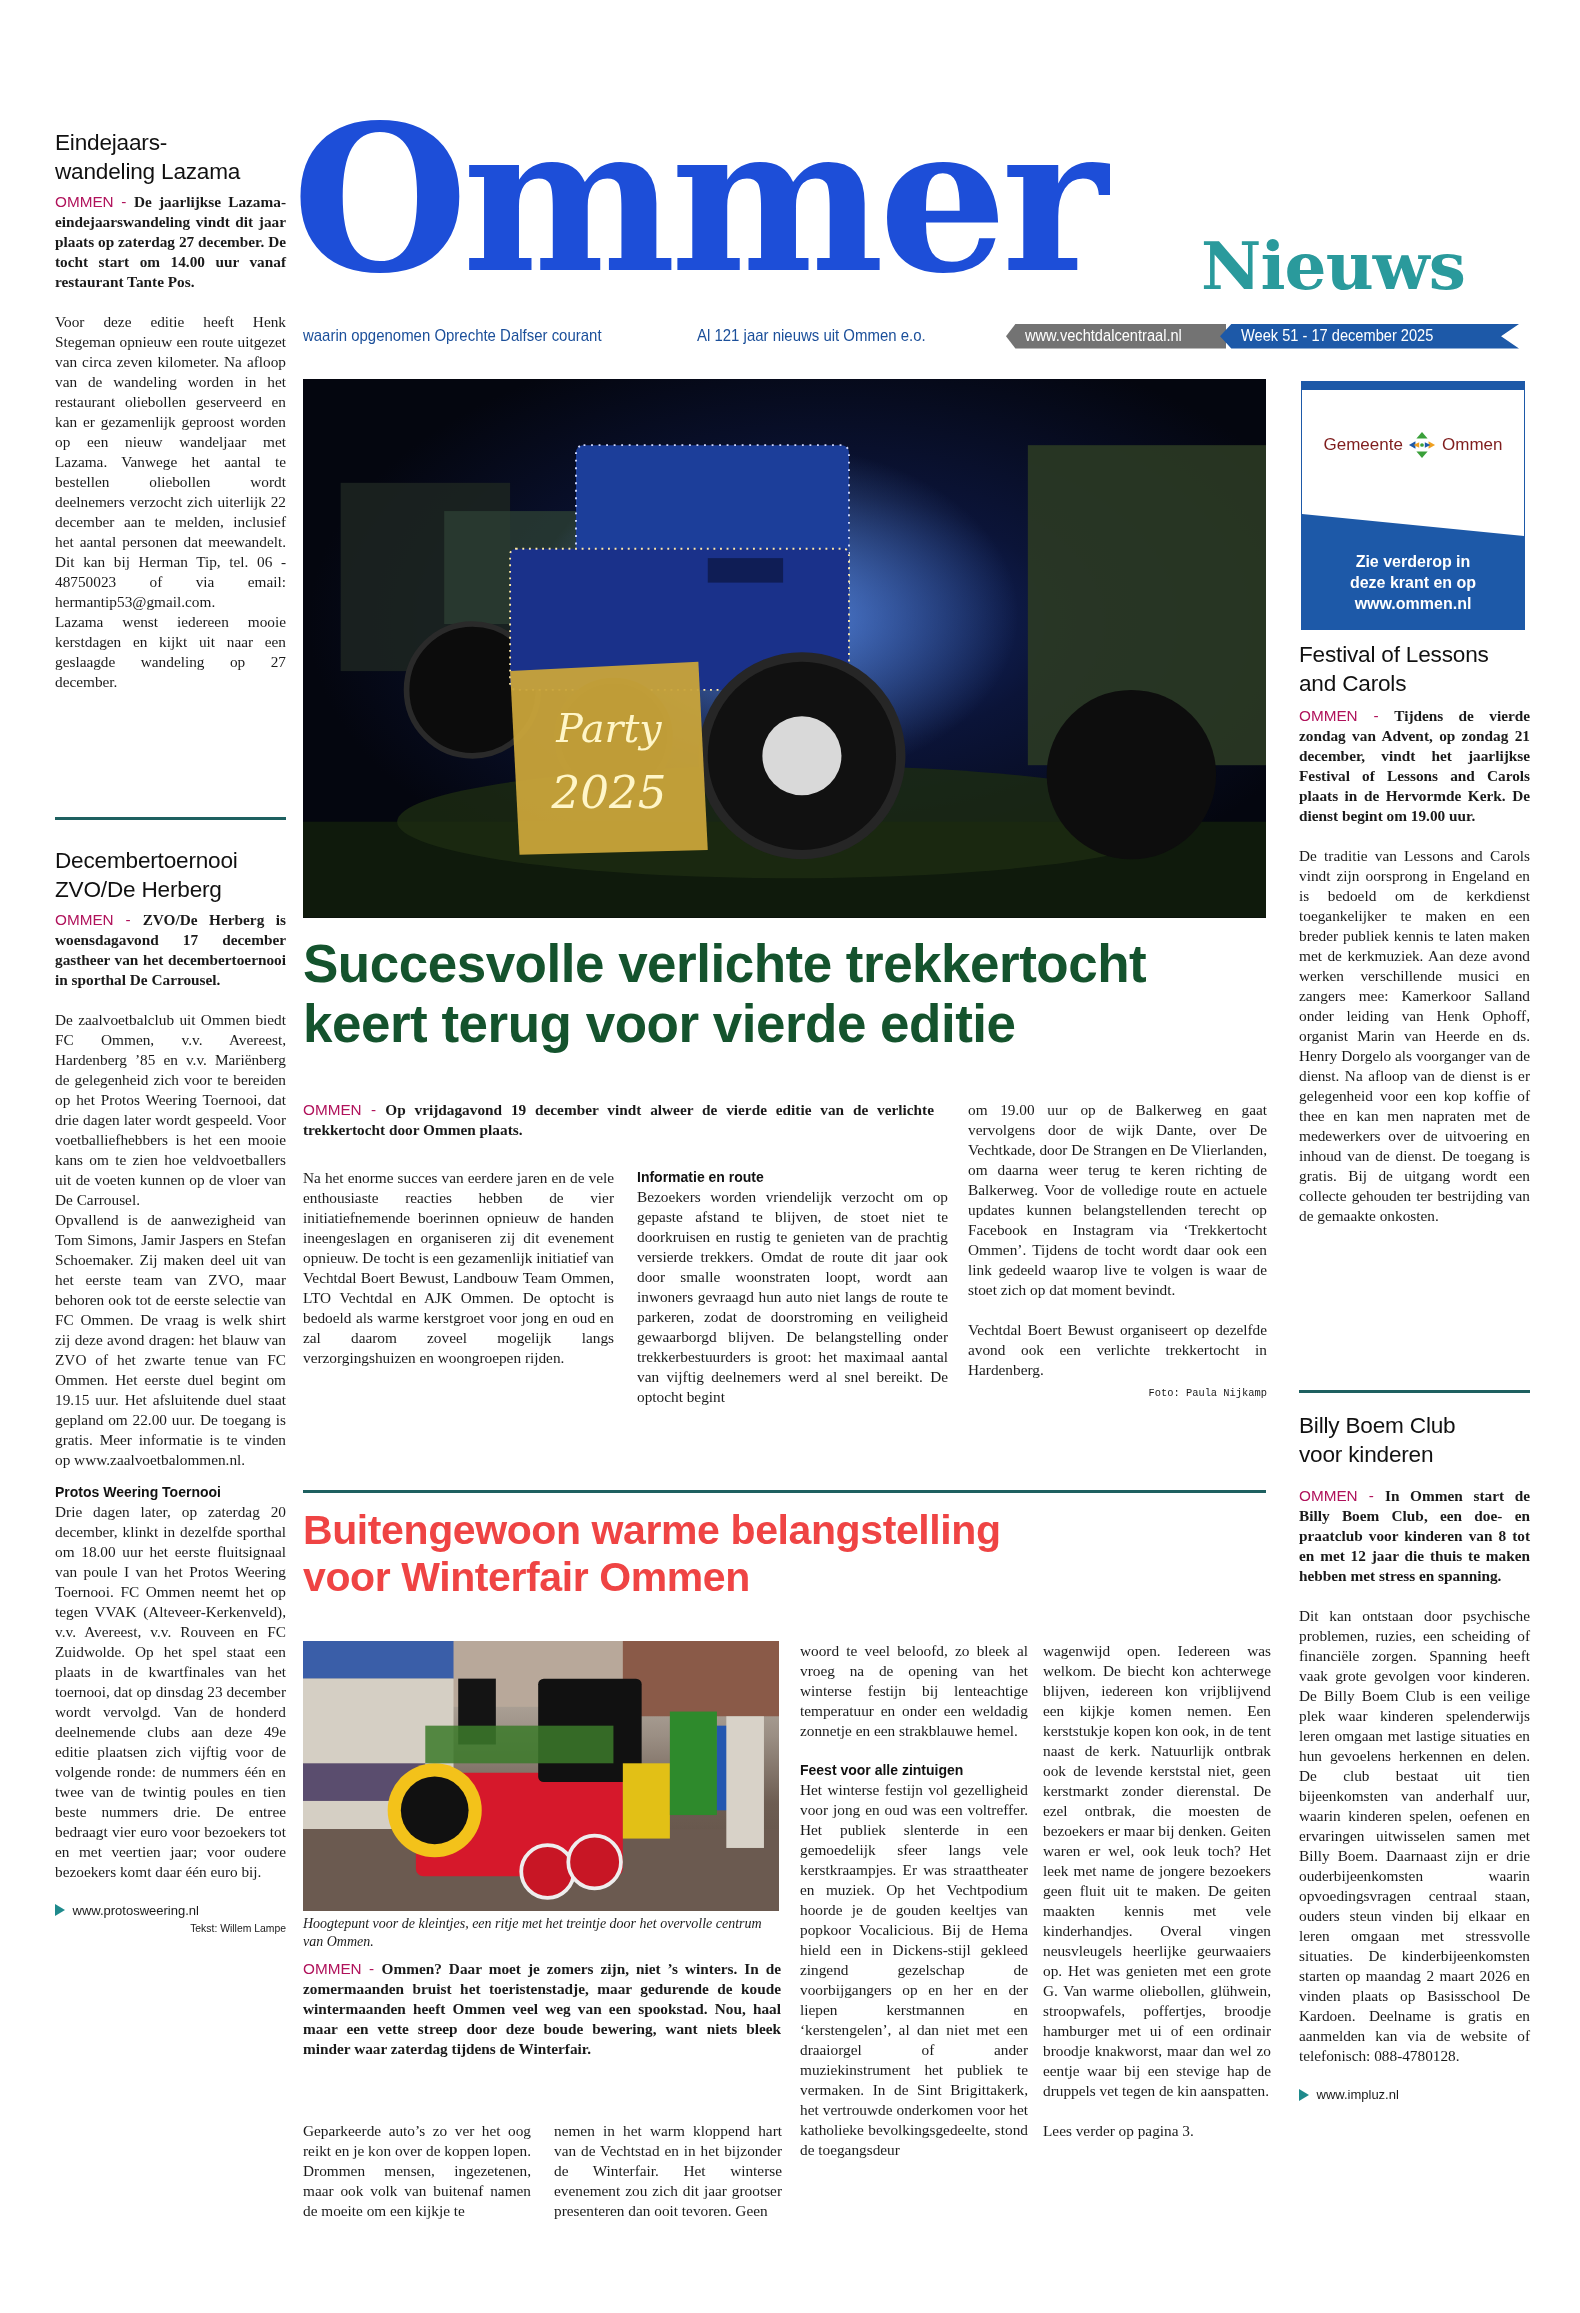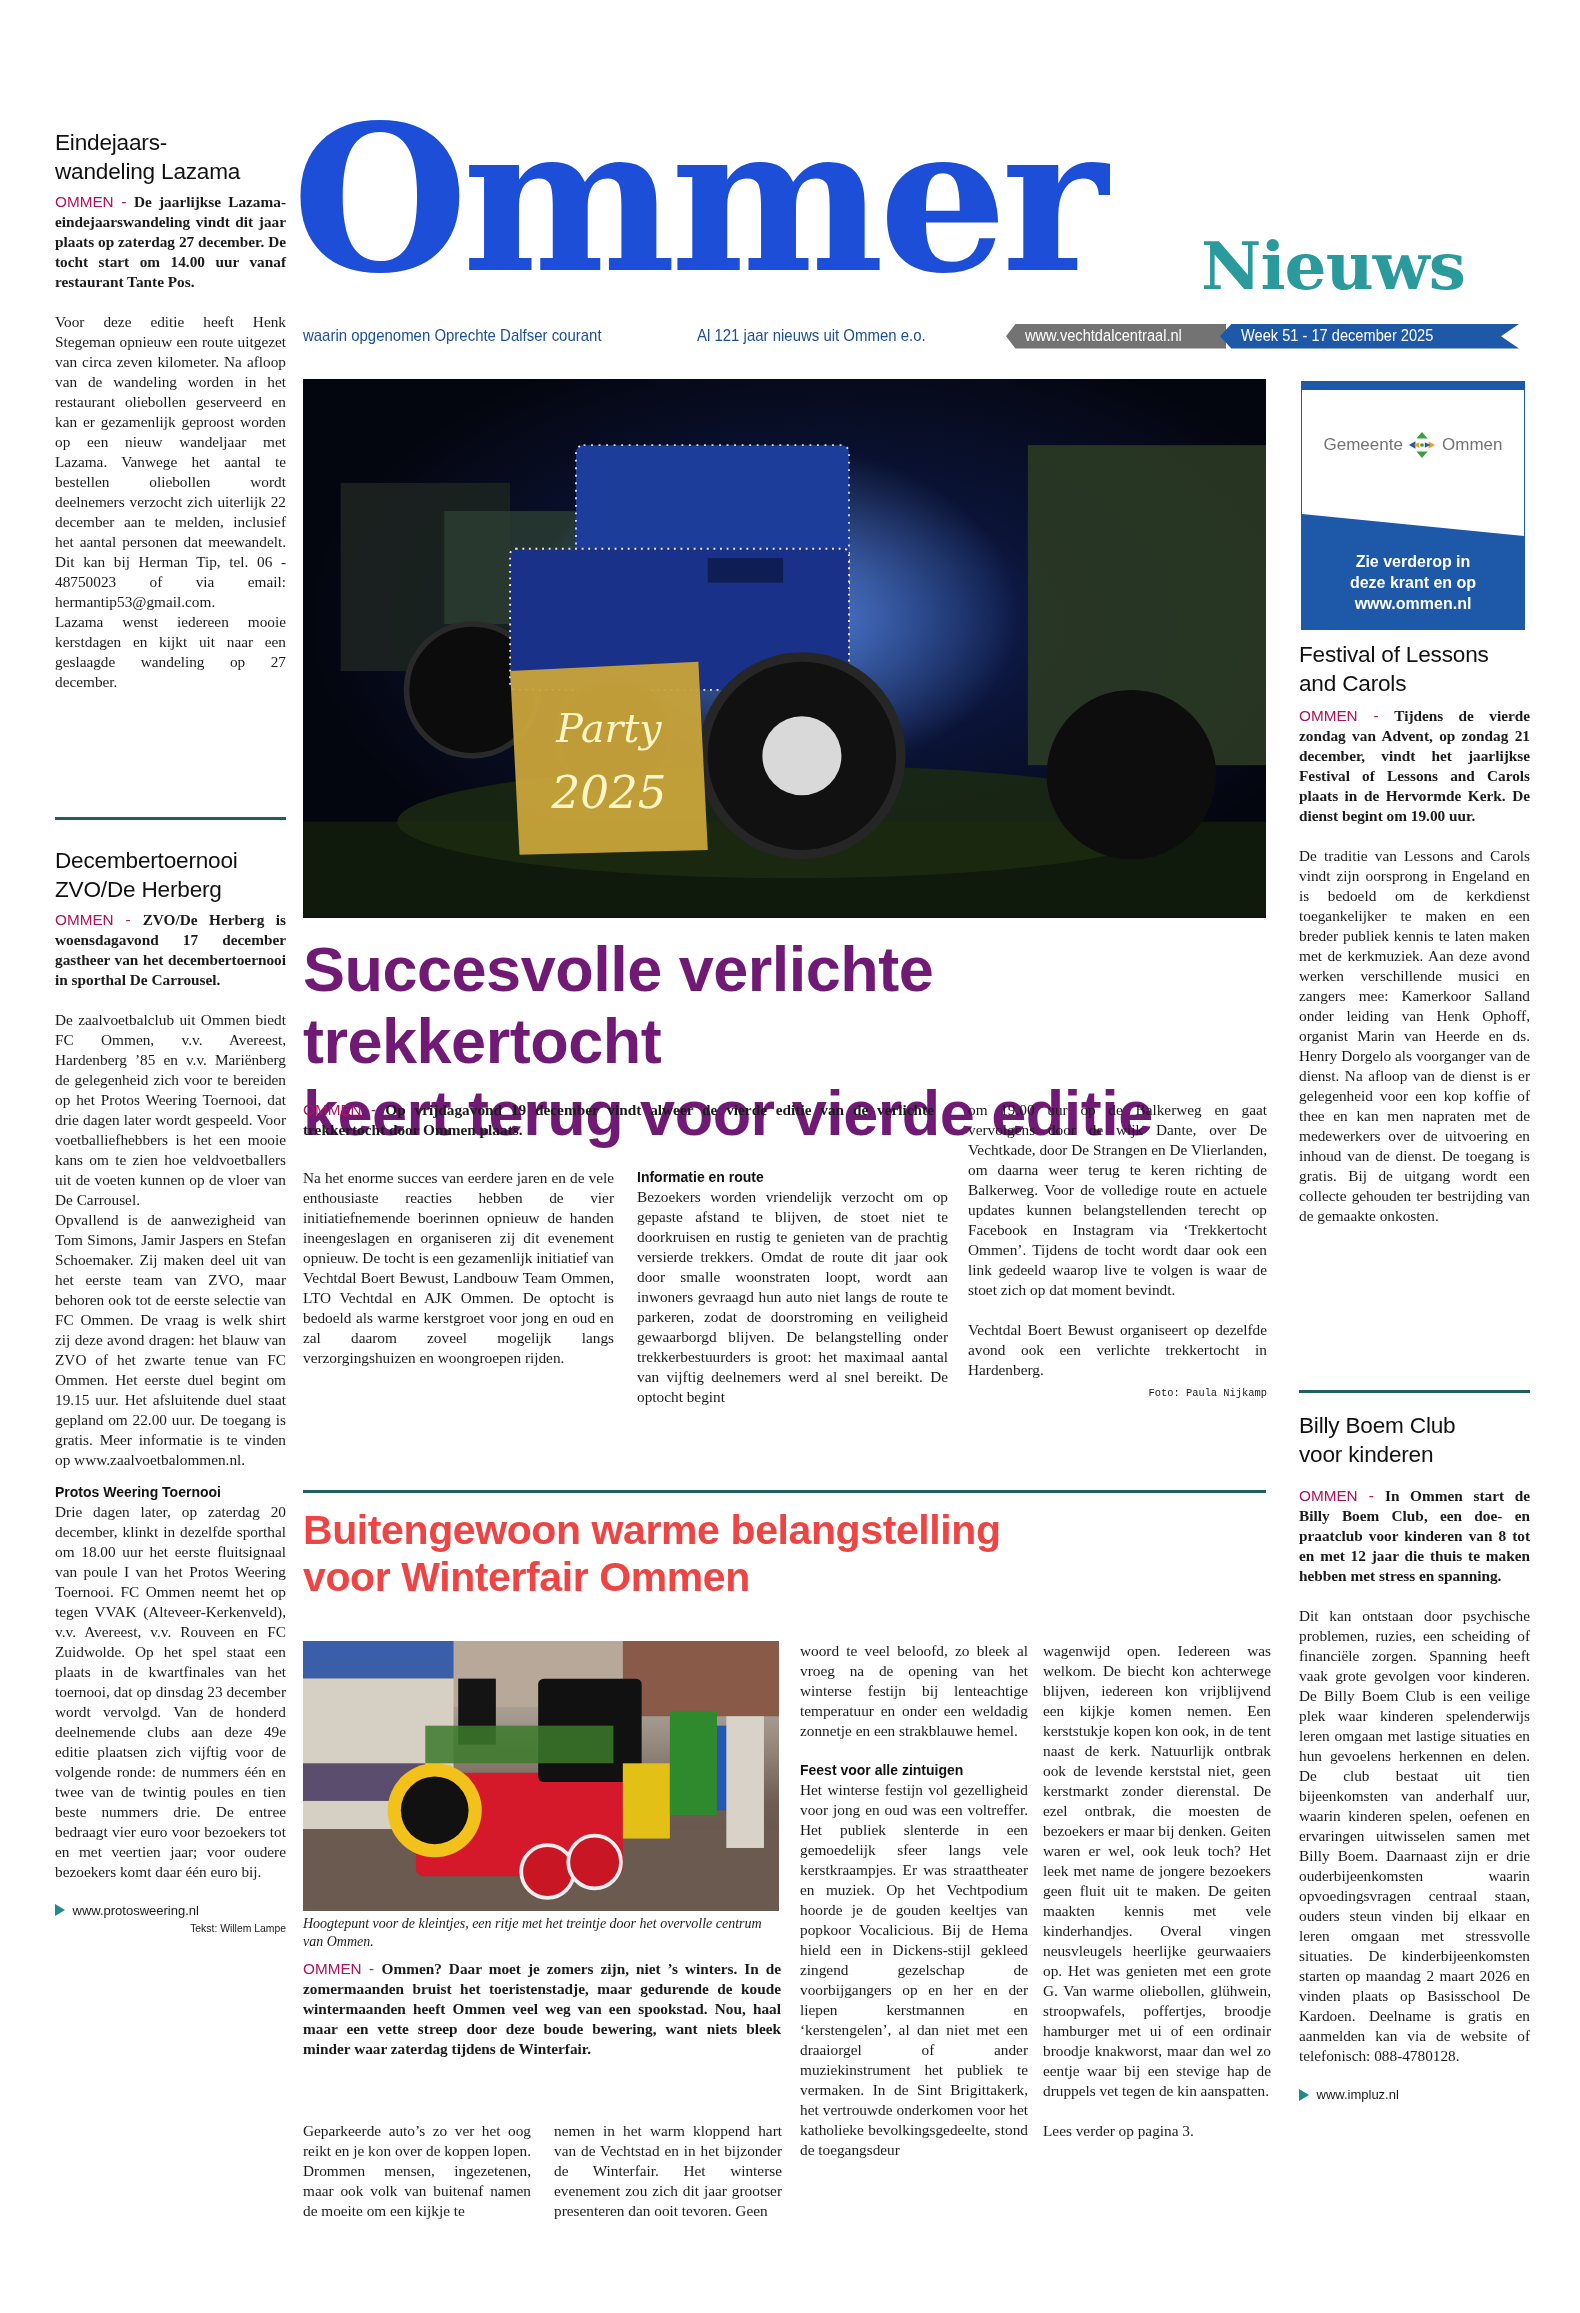--- a/index.html
+++ b/index.html
@@ -32,32 +32,32 @@
   .photo { position: absolute; overflow: hidden; }
   .tractor-photo { left: 303px; top: 379px; width: 963px; height: 539px; background:
       radial-gradient(ellipse at 55% 45%, #17307a 0%, #0b1438 30%, #04060f 70%);
   }
   .train-photo { left: 303px; top: 1641px; width: 476px; height: 270px; background:
       linear-gradient(180deg, #c9c2b8 0%, #9b8f84 35%, #6d5d52 60%, #5a4a40 100%);
   }
 
   
   .headline { position: absolute; font-family: "Liberation Sans", "DejaVu Sans", sans-serif; line-height: 1.14; }
-  .hl-blue { color: #701a75; font-size: 63px; letter-spacing: -0.5px; }
+  .hl-blue { color: #14532d; font-size: 53px; letter-spacing: -0.5px; }
   .hl-black { color: #ef4444; font-size: 41px; letter-spacing: -0.4px; }
 
   .caption { font-style: italic; font-size: 14px; line-height: 18.4px; }
   .credit { font-family: "Liberation Sans", "DejaVu Sans", sans-serif; font-size: 10.4px; text-align: right; }
   .weblink { font-family: "Liberation Sans", "DejaVu Sans", sans-serif; font-size: 13px; display: flex; align-items: center; gap: 7.5px; }
   .tri { width: 0; height: 0; border-top: 6.6px solid transparent; border-bottom: 6.6px solid transparent; border-left: 10.4px solid #1e8a8c; display: inline-block; }
 
   
   .gem-ad { position: absolute; left: 1301px; top: 381px; width: 224px; height: 249px; border: 1.9px solid #1d59a8; overflow: hidden; background: #fff; }
   .gem-topbar { position: absolute; left: 0; top: 0; width: 100%; height: 7.5px; background: #1d59a8; }
-  .gem-logo { position: absolute; left: 0; top: 49px; width: 100%; display: flex; align-items: center; justify-content: center; gap: 5.6px; font-family: "Liberation Sans", "DejaVu Sans", sans-serif; color: #737373; font-size: 17px; }
+  .gem-logo { position: absolute; left: 0; top: 49px; width: 100%; display: flex; align-items: center; justify-content: center; gap: 5.6px; font-family: "Liberation Sans", "DejaVu Sans", sans-serif; color: #7f1d1d; font-size: 17px; }
   .gem-blue { position: absolute; left: 0; top: 132px; width: 100%; height: 122px; background: #1d59a8; clip-path: polygon(0 0, 100% 18%, 100% 100%, 0 100%); }
   .gem-text { position: absolute; left: 0; top: 169px; width: 100%; text-align: center; color: #fff; font-family: "Liberation Sans", "DejaVu Sans", sans-serif; font-weight: bold; font-size: 16px; line-height: 21px; }
 </style>
 </head>
 <body>
 
 <header>
   <div class="mast-ommer">Ommer</div>
   <div class="mast-nieuws">Nieuws</div>
   <div class="tagline" style="left:303px;">waarin opgenomen Oprechte Dalfser courant</div>

